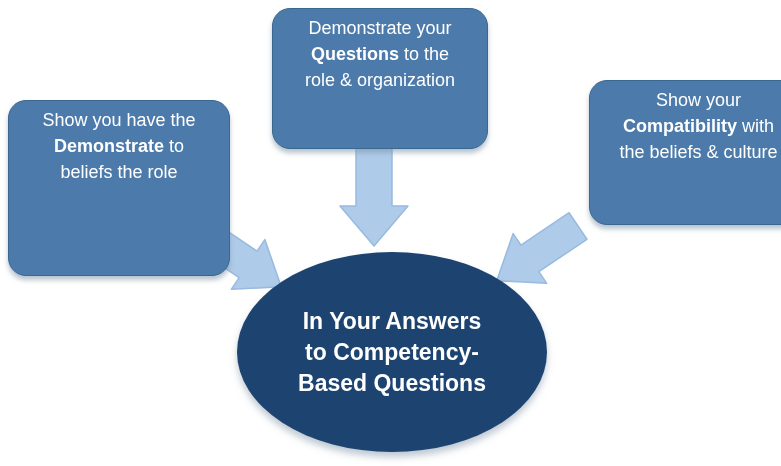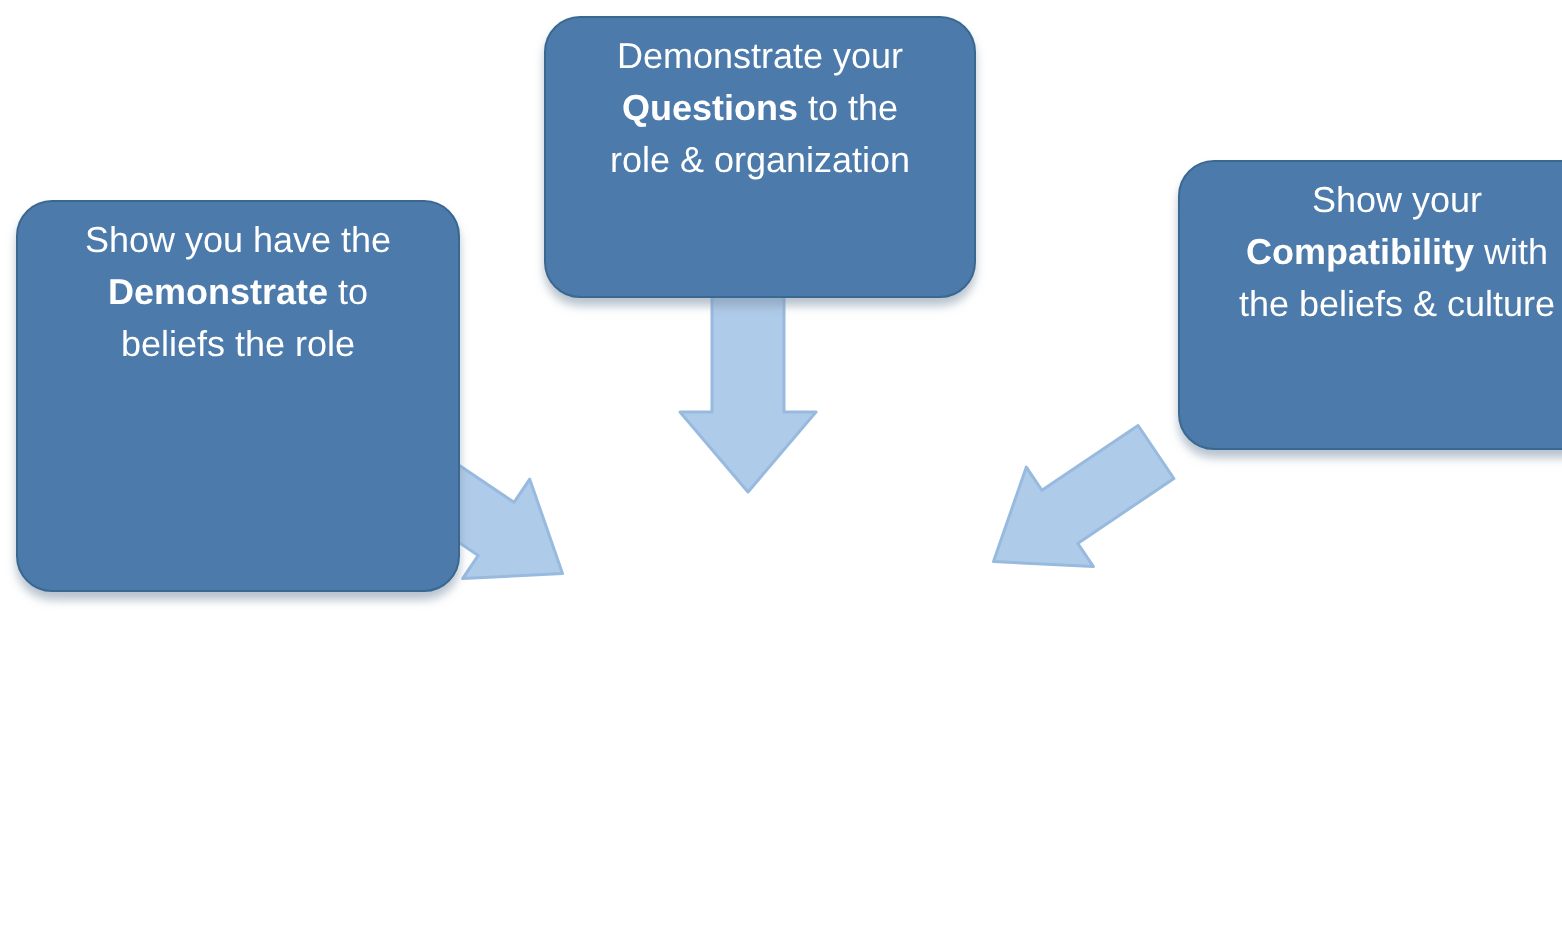--- a/index.html
+++ b/index.html
@@ -81,32 +81,37 @@
 
     <g>
       <path class="arrow-shape" d="M356,142 L356,206 L340,206 L374,246 L408,206 L392,206 L392,142 Z"></path>
     </g>
 
     <g transform="translate(578,226) rotate(146)">
       <path class="arrow-shape" d="M0,-16 L58,-16 L58,-30 L98,0 L58,30 L58,16 L0,16 Z"></path>
     </g>
   </svg>
 
-  <div class="box" style="left:8px; top:100px; width:222px; height:196px;">
+  <div class="box" style="left:8px; top:100px; width:222px; height:176px;">
     <p class="box-text"><span>Show you have the
 </span><b>Demonstrate</b><span> to
 beliefs the role</span></p>
   </div>
 
   <div class="box" style="left:272px; top:8px; width:216px; height:141px;">
     <p class="box-text"><span>Demonstrate your
 </span><b>Questions</b><span> to the
 role &amp; organization</span></p>
   </div>
 
   <div class="box" style="left:545px; top:80px; width:219px; height:145px;margin-left:44px;">
     <p class="box-text"><span>Show your
 </span><b>Compatibility</b><span> with
 the beliefs &amp; culture</span></p>
   </div>
 
+  <div class="ellipse">
+    <p class="ellipse-text">In Your Answers
+to Competency-
+Based Questions</p>
+  </div>
 
 </div>
 
 </body></html>

